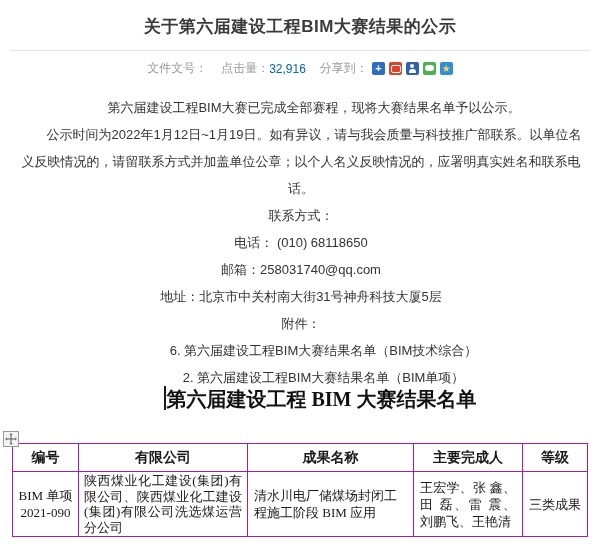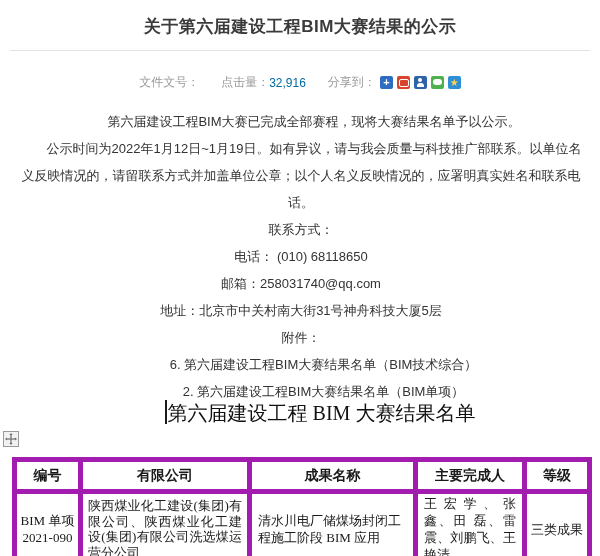--- a/index.html
+++ b/index.html
@@ -12,22 +12,22 @@
   .page{ width:600px; height:472px; position:relative; background:#fff; }
 
   
   .title{
     padding-top:16px; text-align:center;
     font-size:17px; font-weight:bold; color:#3a3a3a; line-height:22px;
     letter-spacing:0.5px;
   }
   .divider{ margin:12px 10px 0 10px; border-top:1px solid #e4e4e4; height:0; }
   .meta{
-    margin-top:24px; height:15px;
-    display:flex; justify-content:center; align-items:center; gap:22px;
+    margin-top:10px; height:15px;
+    display:flex; justify-content:center; align-items:center; gap:14px;
     font-size:12px; color:#999;
   }
   .meta-item{ white-space:nowrap; display:flex; align-items:center; }
   .meta-item .val{ color:#0369a1; }
   .share-icons{ display:flex; gap:4px; margin-left:4px; }
   .ic{
     width:13px; height:13px; border-radius:2px; display:inline-block;
     position:relative; cursor:pointer;
   }
   .ic-plus{ background:#2d6cc0; }
@@ -62,21 +62,21 @@
 
   
   .content{ margin-top:18px; padding:0 18px 0 20px; font-size:13px; line-height:27px; color:#333; }
   .content p{ margin:0;text-align:center; }
   .content p.indent{ text-indent:2em; }
   .content p.att-item{ padding-left:45px; }
 
   
   .doc{ margin-top:-8px; font-family:"Liberation Serif","DejaVu Serif",serif; color:#111; }
   .doc-h1{
-    text-align:center; font-size:20px; font-weight:normal; line-height:32px;
+    text-align:center; font-size:20px; font-weight:bold; line-height:32px;
     white-space:nowrap;
     margin-left:40px;
   }
   .caret{
     display:inline-block; width:2px; height:24px; background:#1a1a1a;
     vertical-align:-4px; margin-right:1px;
   }
   .doc-h2{
     text-align:center; font-size:19px; font-weight:bold; line-height:30px; margin-top:8px;
   }
@@ -84,21 +84,21 @@
     position:absolute; left:3px; top:431px; width:16px; height:16px;
     border:1px solid #9a9a9a; background:#f2f2f2;
     display:flex; align-items:center; justify-content:center; cursor:move;
   }
   .doc-table{
     border-collapse:collapse; table-layout:fixed;
     width:575px; margin-left:-8px; margin-top:28px;
     font-size:13px; color:#1a1a1a;
   }
   .doc-table td{
-    border:5px solid #a21caf; vertical-align:middle; overflow:hidden;
+    border:1px solid #a21caf; vertical-align:middle; overflow:hidden;
   }
   .doc-table tr.hdr td{
     height:28px; font-weight:bold; text-align:center; font-size:14px;
   }
   .doc-table tr.r1 td{ height:63px; }
   td.c-no{ text-align:center; white-space:pre-line; line-height:17px; }
   td.c-unit{ padding:1px 5px; line-height:15.5px; text-align:justify; }
   td.c-result{ padding:1px 6px; line-height:17px; }
   td.c-people{ padding:1px 6px; line-height:17px; text-align:justify; }
   td.c-grade{ text-align:center; }

